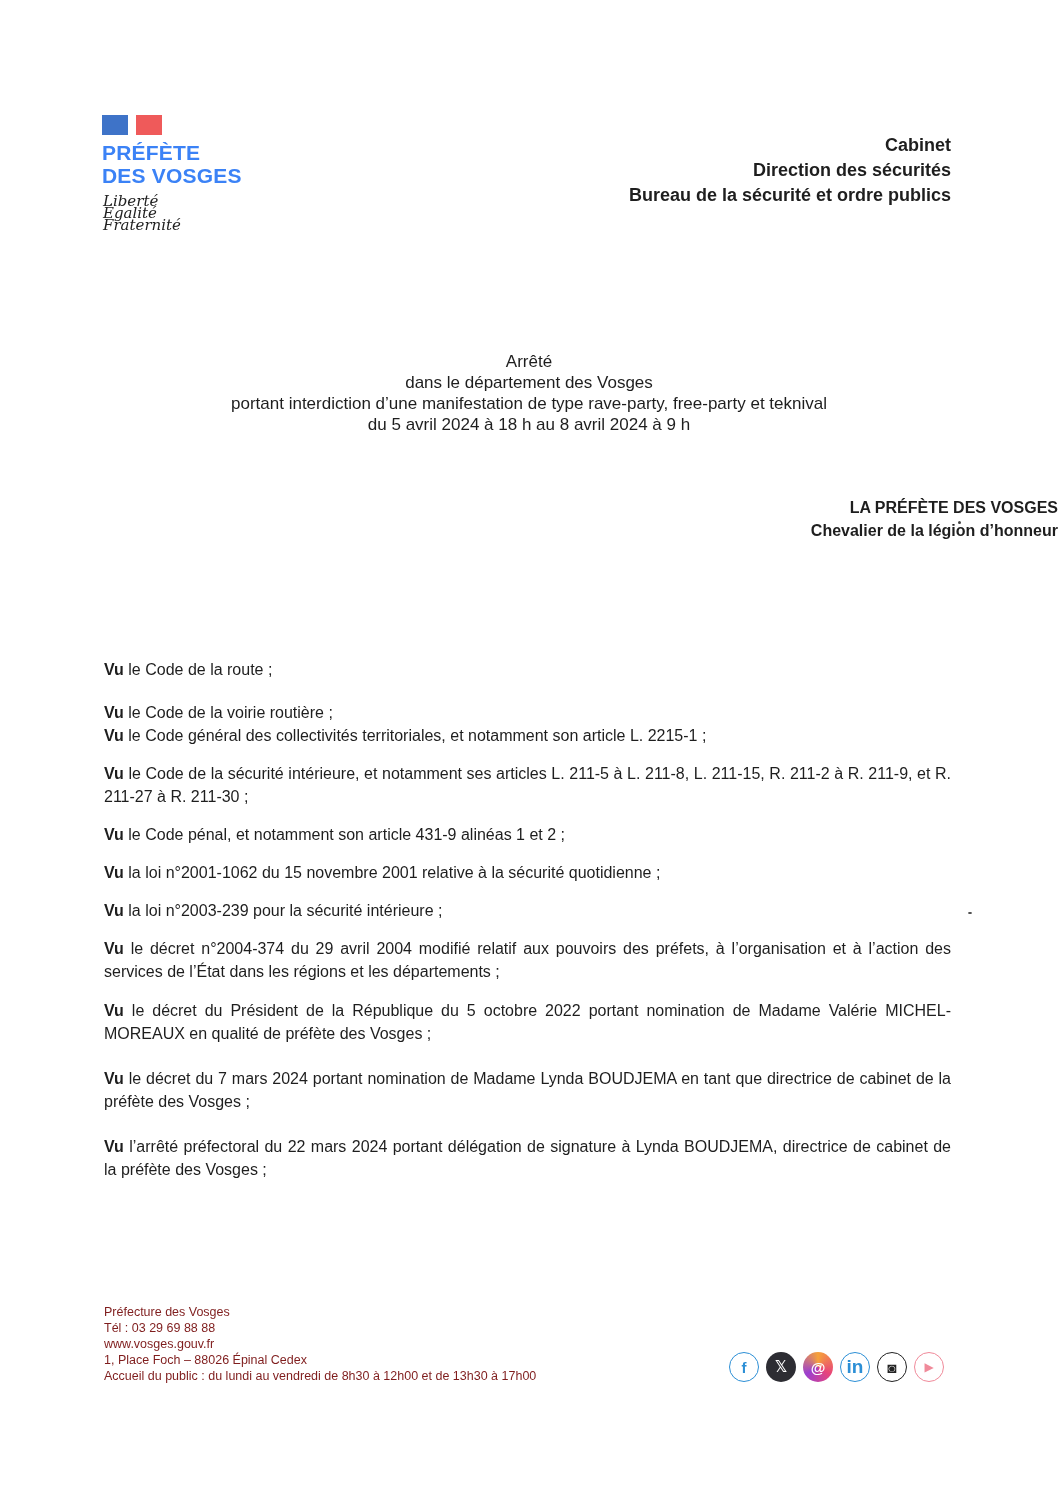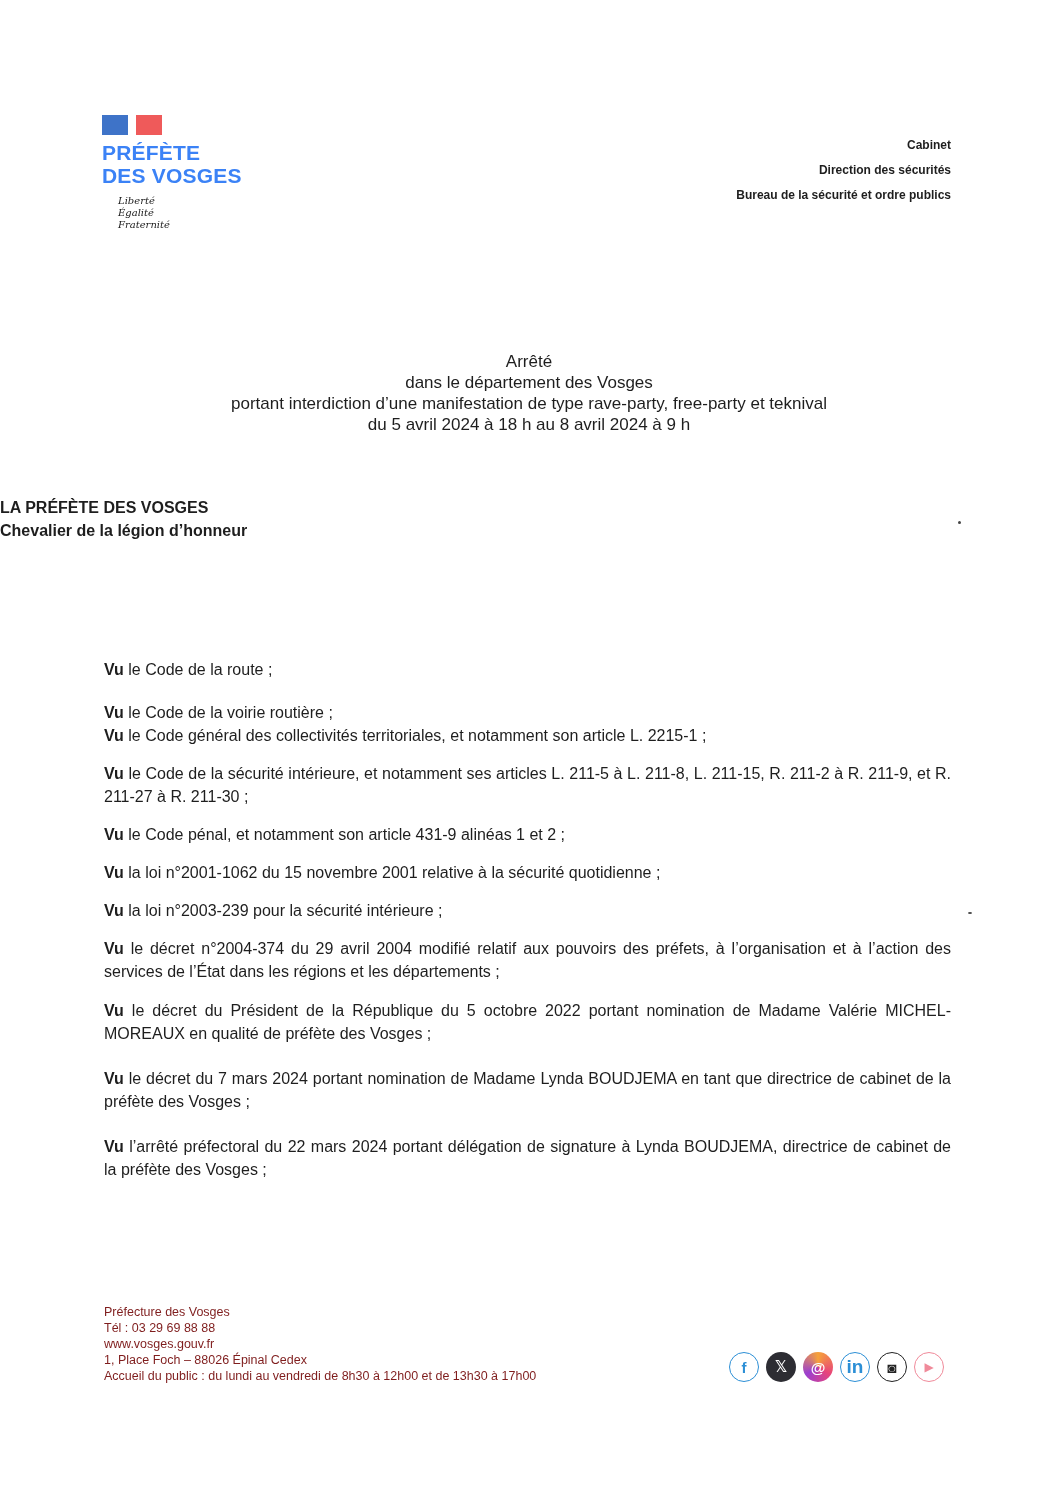--- a/index.html
+++ b/index.html
@@ -7,26 +7,26 @@
     width: 1058px; height: 1497px; background: #ffffff; position: relative;
     font-family: "Liberation Sans", "DejaVu Sans", sans-serif; color: #1e1e1e;
     overflow: hidden;
   }
   .abs { position: absolute; }
   
   .flag { left: 102px; top: 115px; width: 60px; height: 22px; }
   .flag .blue { position:absolute; left:0; top:0; width:26px; height:20px; background:#3e73c8; }
   .flag .red { position:absolute; left:34px; top:0; width:26px; height:20px; background:#ef5a5a; }
   .marianne-title { left: 102px; top: 141px; font-weight: 700; font-size: 21px; line-height: 23px; color:#3b82f6; letter-spacing: 0.2px; }
-  .devise { left: 118px; top: 195px; font-family: "DejaVu Serif", serif; font-style: italic; font-size: 10px; line-height: 12px; color:#222; }
+  .devise { left: 103px; top: 195px; font-family: "DejaVu Serif", serif; font-style: italic; font-size: 15px; line-height: 12px; color:#222; }
   
-  .service { right: 107px; top: 133px; text-align: right; font-size: 12px; line-height: 25px; font-weight: 600; color:#1e1e1e; }
+  .service { right: 107px; top: 133px; text-align: right; font-size: 18px; line-height: 25px; font-weight: 600; color:#1e1e1e; }
   
   .title-block { left: 0; width: 1058px; top: 351px; text-align: center; font-size: 17px; line-height: 21px; color:#1e1e1e; }
-  .authority { left: 0; width: 1058px; top: 497px; text-align: left; font-weight: 700; font-size: 16px; line-height: 22px; }
+  .authority { left: 0; width: 1058px; top: 497px; text-align: right; font-weight: 700; font-size: 16px; line-height: 22px; }
   .authority .first { font-size: 16px; margin-bottom: 1px; }
   
   .visas { left: 104px; width: 847px; top: 642px; font-size: 16px; line-height: 23px; text-align: justify; }
   .visa { margin: 0 0 0 0; }
   .visa b { font-weight: 700; }
   
   .footer { left: 104px; top: 1304px; font-size: 12.5px; line-height: 16px; color:#7f1d1d; }
   .socials { left: 729px; top: 1352px; display:flex; gap: 7px; }
   .soc { width: 30px; height: 30px; border-radius: 50%; box-sizing: border-box; display:flex; align-items:center; justify-content:center; font-size: 15px; font-weight:700; }
   .soc.fb { border: 1.5px solid #2c8fd6; color:#2c8fd6; }

